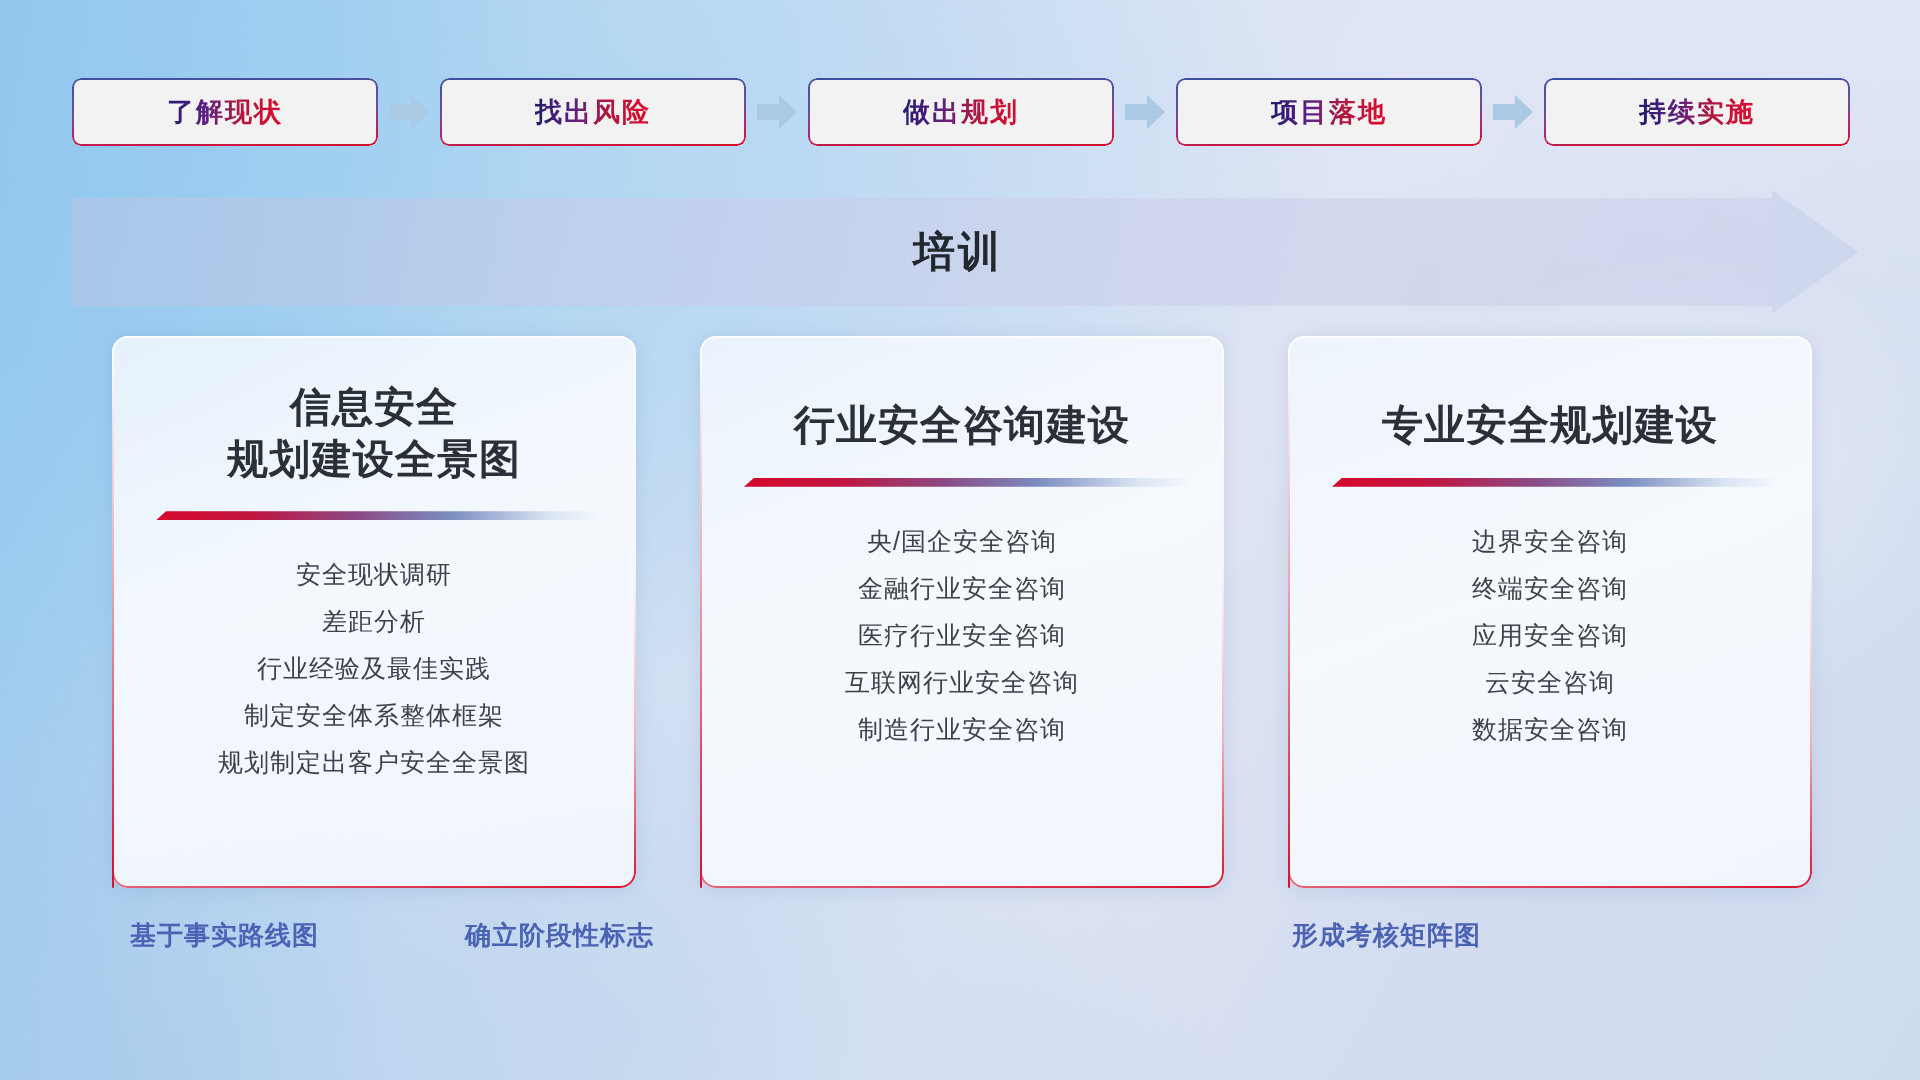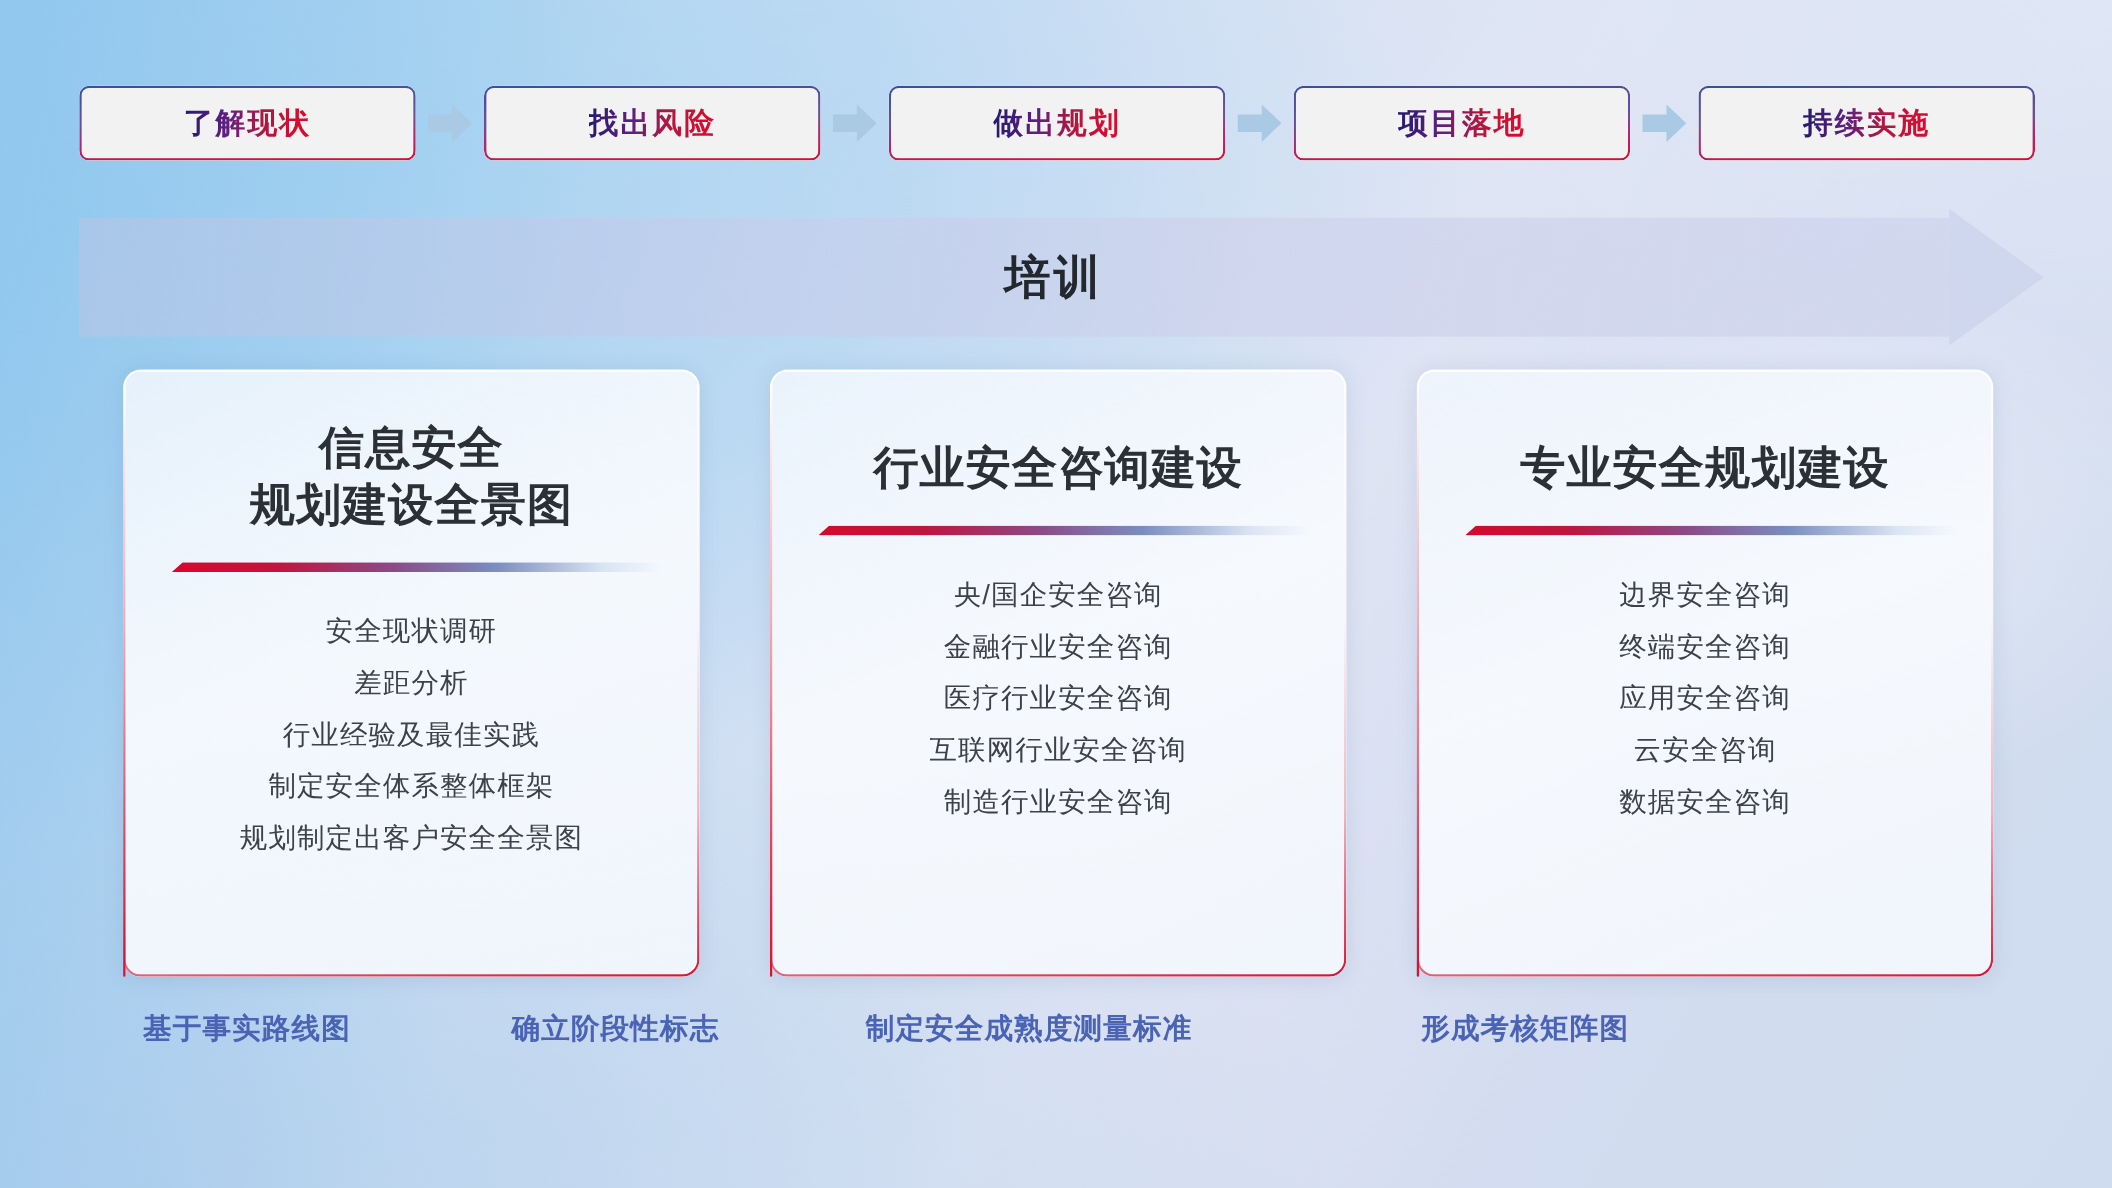--- a/index.html
+++ b/index.html
@@ -330,15 +330,14 @@
       <li>云安全咨询</li>
       <li>数据安全咨询</li>
     </ul>
   </div>
 
 </div>
 
 <div class="footer-labels">
   <div class="footer-label" style="left:130px">基于事实路线图</div>
   <div class="footer-label" style="left:465px">确立阶段性标志</div>
-  <div class="footer-label" style="left:787px">制定安全成熟度测量标准</div>
   <div class="footer-label" style="left:1292px">形成考核矩阵图</div>
 </div>
 
 </body></html>

